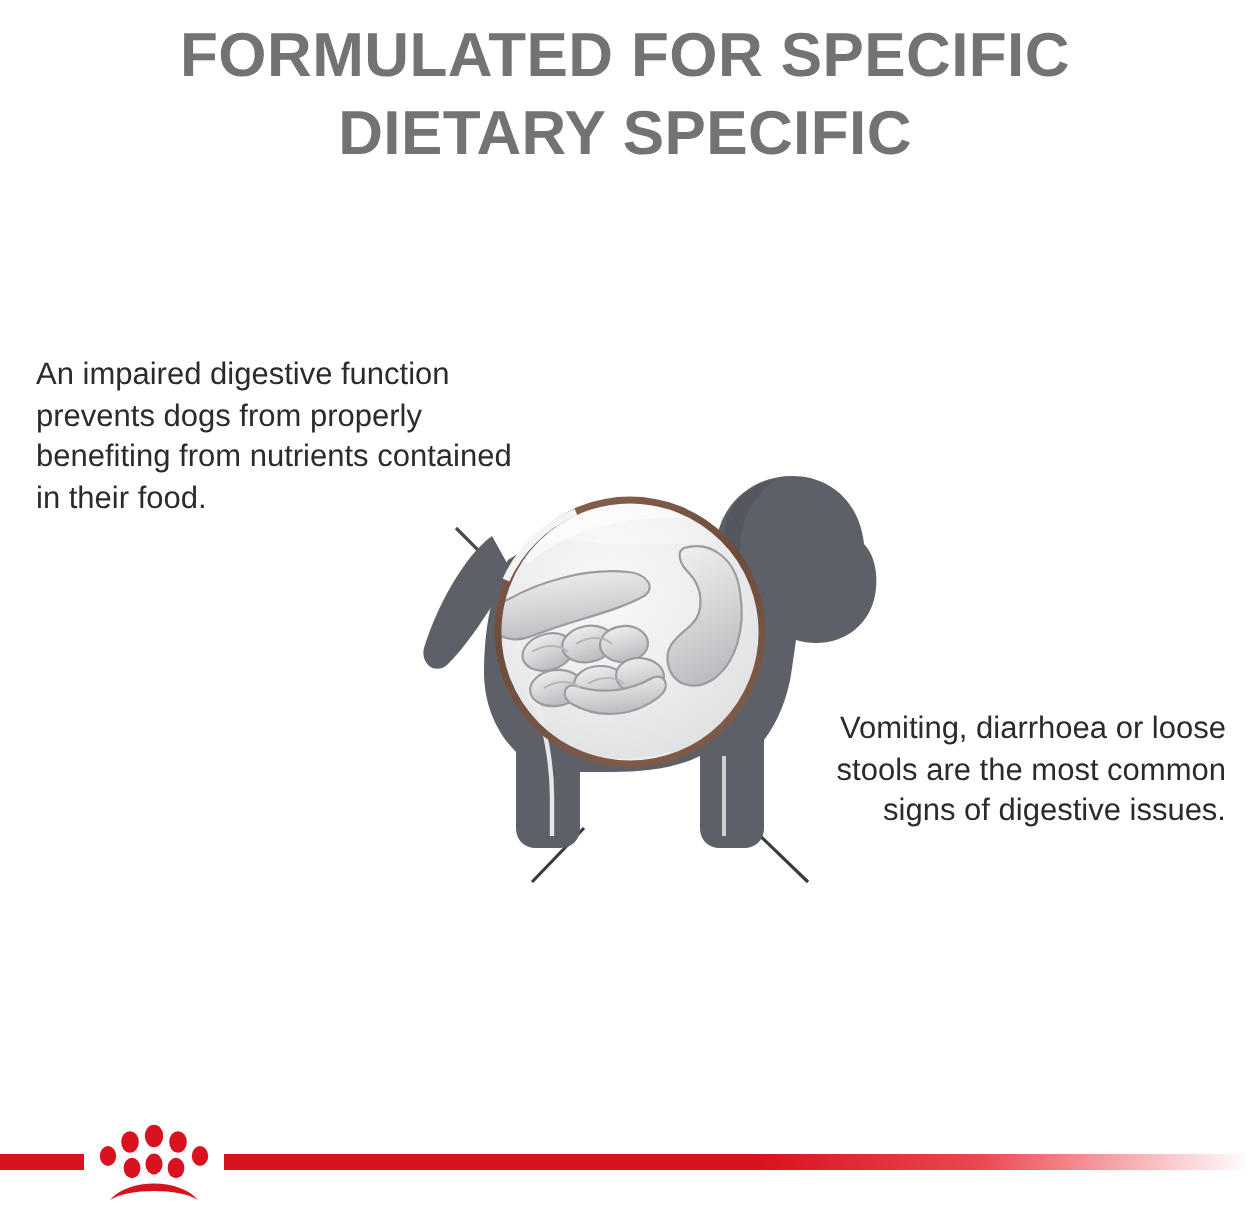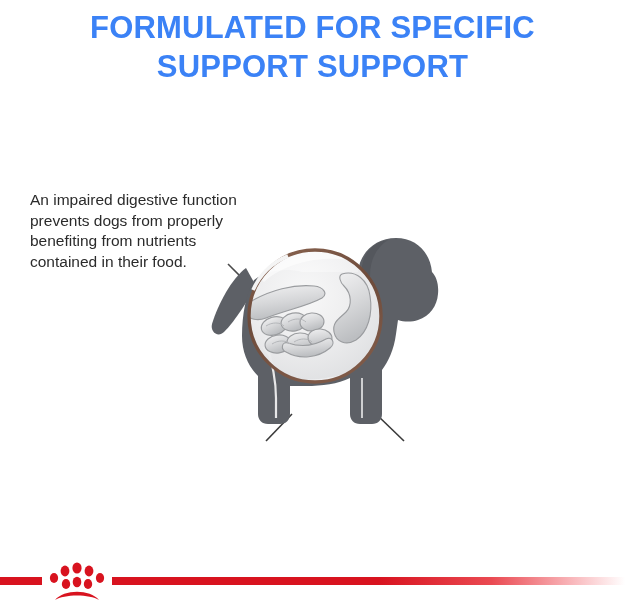--- a/index.html
+++ b/index.html
@@ -18,36 +18,36 @@
     overflow: hidden;
   }
 
   
   .title-block {
     position: absolute;
     top: 8px;
     left: 0;
     width: 625px;
     text-align: center;
-    color: #3b82f6;
+    color: #737373;
     font-weight: bold;
     font-size: 31px;
     line-height: 39px;
     letter-spacing: 0.2px;
   }
   .title-line { display: block; white-space: nowrap; }
 
   
   .callout {
     position: absolute;
     color: #2b2b2b;
     font-size: 15.5px;
     line-height: 20.5px;
   }
-  .callout p { margin: 12px; }
+  .callout p { margin: 0; }
 
   #callout-top-left {
     left: 18px;
     top: 178px;
     width: 250px;
     text-align: left;
   }
   #callout-right {
     right: 12px;
     top: 355px;
@@ -109,21 +109,21 @@
     height: 46px;
   }
 </style>
 </head>
 <body>
 
 <div id="infographic">
 
   <div class="title-block">
     <span class="title-line">FORMULATED FOR SPECIFIC</span>
-    <span class="title-line">SUPPORT SUPPORT</span>
+    <span class="title-line">DIETARY SPECIFIC</span>
   </div>
 
   <svg id="connectors" viewBox="0 0 625 612">
     <defs>
       <linearGradient id="fadeLeft" x1="0" y1="0" x2="1" y2="0">
         <stop offset="0%" stop-color="#cfcfcf"></stop>
         <stop offset="22%" stop-color="#8b8b8b"></stop>
         <stop offset="60%" stop-color="#3b3b3b"></stop>
         <stop offset="100%" stop-color="#2a2a2a"></stop>
       </linearGradient>
@@ -263,20 +263,23 @@
       <circle cx="125" cy="88" r="66" fill="none" stroke="url(#ringGrad)" stroke-width="3.4"></circle>
 
       <path d="M 63 62 A 66 66 0 0 1 98 28" fill="none" stroke="#f4f4f4" stroke-width="3.6"></path>
     </g>
   </svg>
 
   <div class="callout" id="callout-top-left">
     <p>An impaired digestive function prevents dogs from properly benefiting from nutrients contained in their food.</p>
   </div>
 
+  <div class="callout" id="callout-right">
+    <p>Vomiting, diarrhoea or loose stools are the most common signs of digestive issues.</p>
+  </div>
 
 
   <div id="footer-bar">
     <div class="red-rule left"></div>
     <div class="red-rule right"></div>
 
     <svg id="crown-logo" viewBox="0 0 66 46">
       <g fill="#d8131f">
 
         <ellipse cx="10" cy="20" rx="4.1" ry="5"></ellipse>

